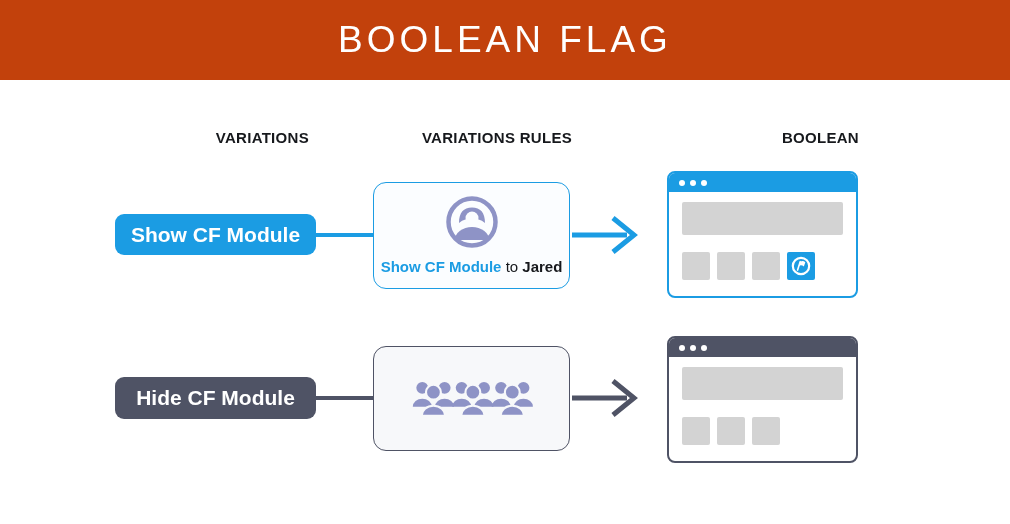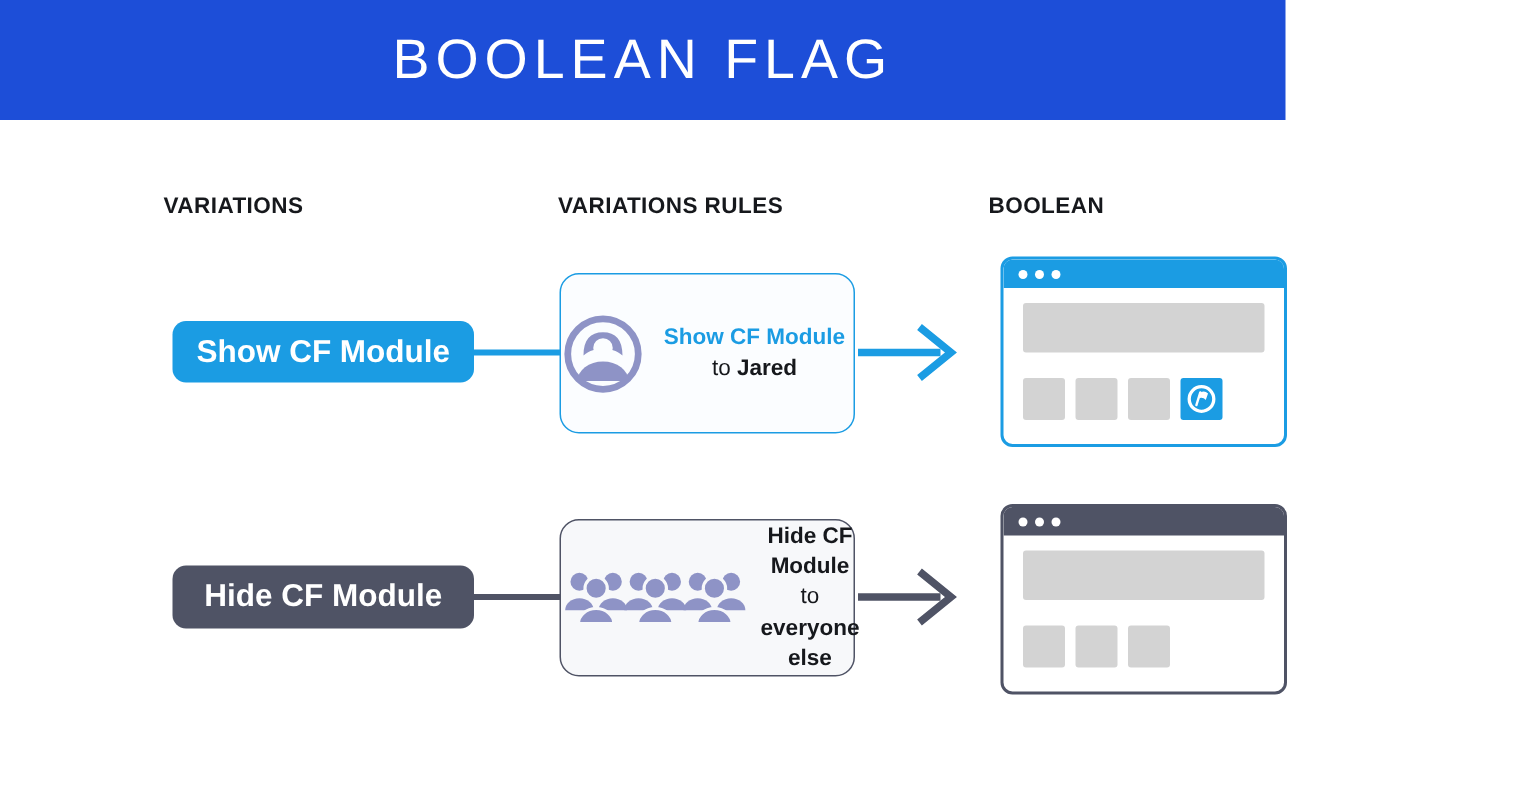--- a/index.html
+++ b/index.html
@@ -7,46 +7,46 @@
     --dark:#4f5365;
     --ph-gray:#d3d3d3;
     --peri:#8e93c6;
     --ink:#16181c;
   }
   *{margin:0;padding:0;box-sizing:border-box;}
   body{background:#fff;font-family:"Liberation Sans",sans-serif;}
   .stage{position:relative;width:1010px;height:524px;background:#ffffff;overflow:hidden;}
 
   
-  .masthead{position:absolute;left:0;top:0;width:857px;height:80px;background:#1d4ed8;
+  .masthead{position:absolute;left:0;top:0;width:1010px;height:80px;background:#c2410c;
     display:flex;align-items:center;justify-content:center;}
   .masthead h1{font-size:37px;font-weight:400;letter-spacing:4px;color:#ffffff;}
 
   
-  .col-label{position:absolute;top:129px;width:200px;text-align:left;
+  .col-label{position:absolute;top:129px;width:200px;text-align:right;
     font-size:15px;font-weight:700;color:var(--ink);letter-spacing:.3px;}
   .col-variations{left:109px;}
   .col-targeting{left:372px;}
   .col-results{left:659px;}
 
   
   .pill{position:absolute;left:115px;width:201px;height:41px;border-radius:9px;
     display:flex;align-items:center;justify-content:center;
     color:#fff;font-weight:700;font-size:21px;}
   .pill-show{top:214px;background:var(--blue);}
   .pill-hide{top:377px;background:var(--dark);height:42px;}
 
   
   .connector{position:absolute;left:314px;width:60px;height:4px;}
   .conn-1{top:233px;background:var(--blue);}
   .conn-2{top:396px;background:var(--dark);}
 
   
   .rule-card{position:absolute;left:373px;width:197px;border-radius:13px;
-    display:flex;flex-direction:row;align-items:center;justify-content:center;
+    display:flex;flex-direction:column;align-items:center;justify-content:center;
     text-align:center;}
   .rule-1{top:182px;height:107px;background:#fbfdff;border:1.5px solid var(--blue);gap:7px;}
   .rule-2{top:346px;height:105px;background:#f7f8fa;border:1.5px solid var(--dark);gap:5px;}
   .rule-text{font-size:15px;color:var(--ink);line-height:1.35;}
   .flag-blue{color:var(--blue);font-weight:700;}
   .flag-dark{color:var(--ink);font-weight:700;}
   .bold{font-weight:700;}
 
   
   .arrow{position:absolute;left:571px;width:80px;height:44px;}
@@ -153,25 +153,20 @@
           <use href="#person" transform="translate(63,15) scale(0.82)"></use>
           <use href="#person" transform="translate(89,15) scale(0.82)"></use>
           <use href="#person" transform="translate(109,15) scale(0.82)"></use>
           <use href="#person" transform="translate(135,15) scale(0.82)"></use>
           <use href="#person" transform="translate(30,20) scale(1.02)" stroke="#f7f8fa" stroke-width="2.4"></use>
           <use href="#person" transform="translate(76,20) scale(1.02)" stroke="#f7f8fa" stroke-width="2.4"></use>
           <use href="#person" transform="translate(122,20) scale(1.02)" stroke="#f7f8fa" stroke-width="2.4"></use>
         </g>
       </svg>
     </span>
-    <div class="rule-text">
-      <span class="flag-dark">Hide CF Module</span>
-      <span> to </span><br>
-      <span class="bold">everyone else</span>
-    </div>
   </div>
 
   <svg class="arrow arrow-2" viewBox="0 0 80 44">
     <line x1="1" y1="22" x2="56" y2="22" stroke="#4f5365" stroke-width="5"></line>
     <path d="M42,5 L63,22 L42,39" fill="none" stroke="#4f5365" stroke-width="5"></path>
   </svg>
 
   <div class="browser browser-2">
     <div class="browser-bar">
       <span class="dot"></span>

